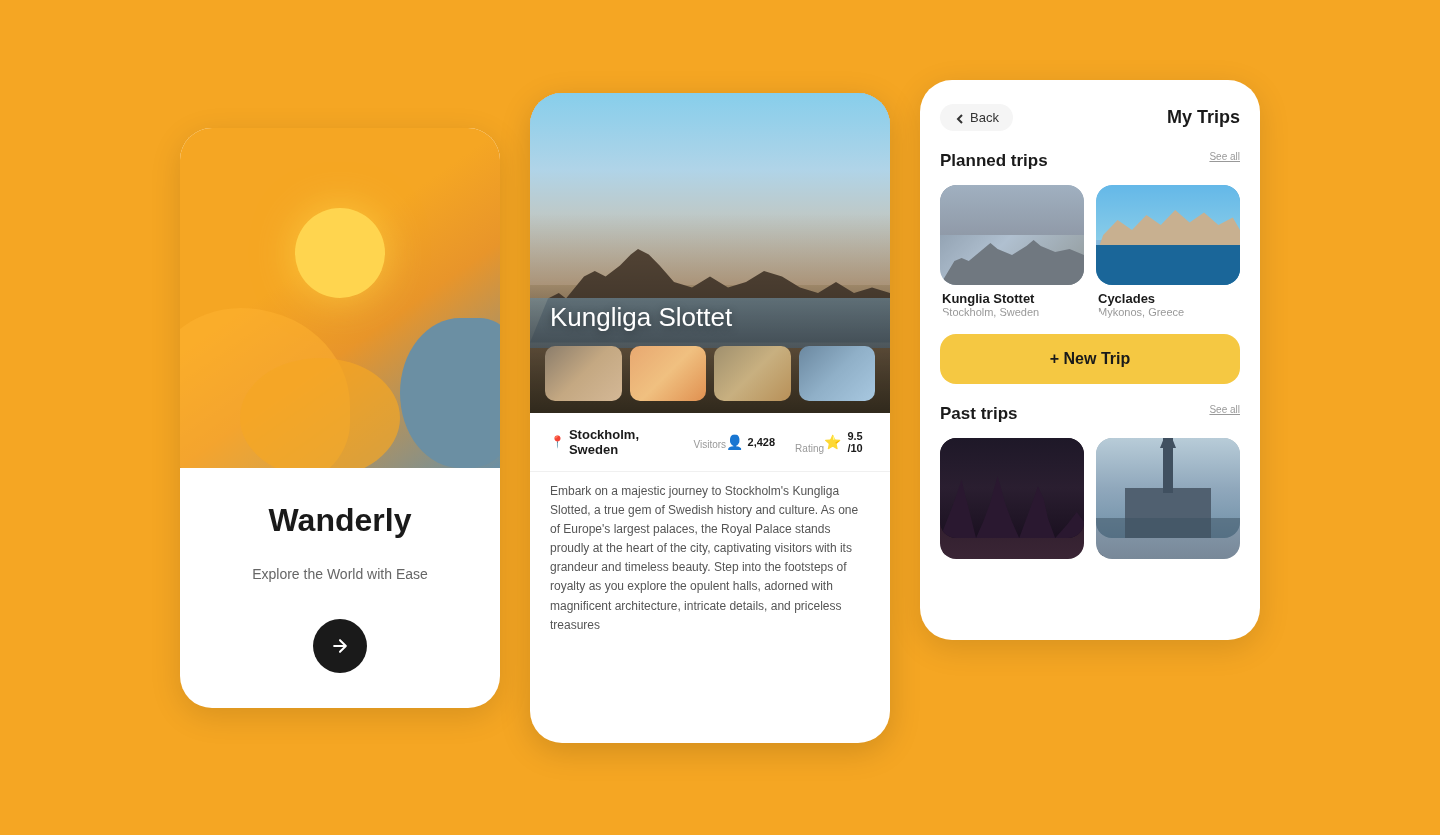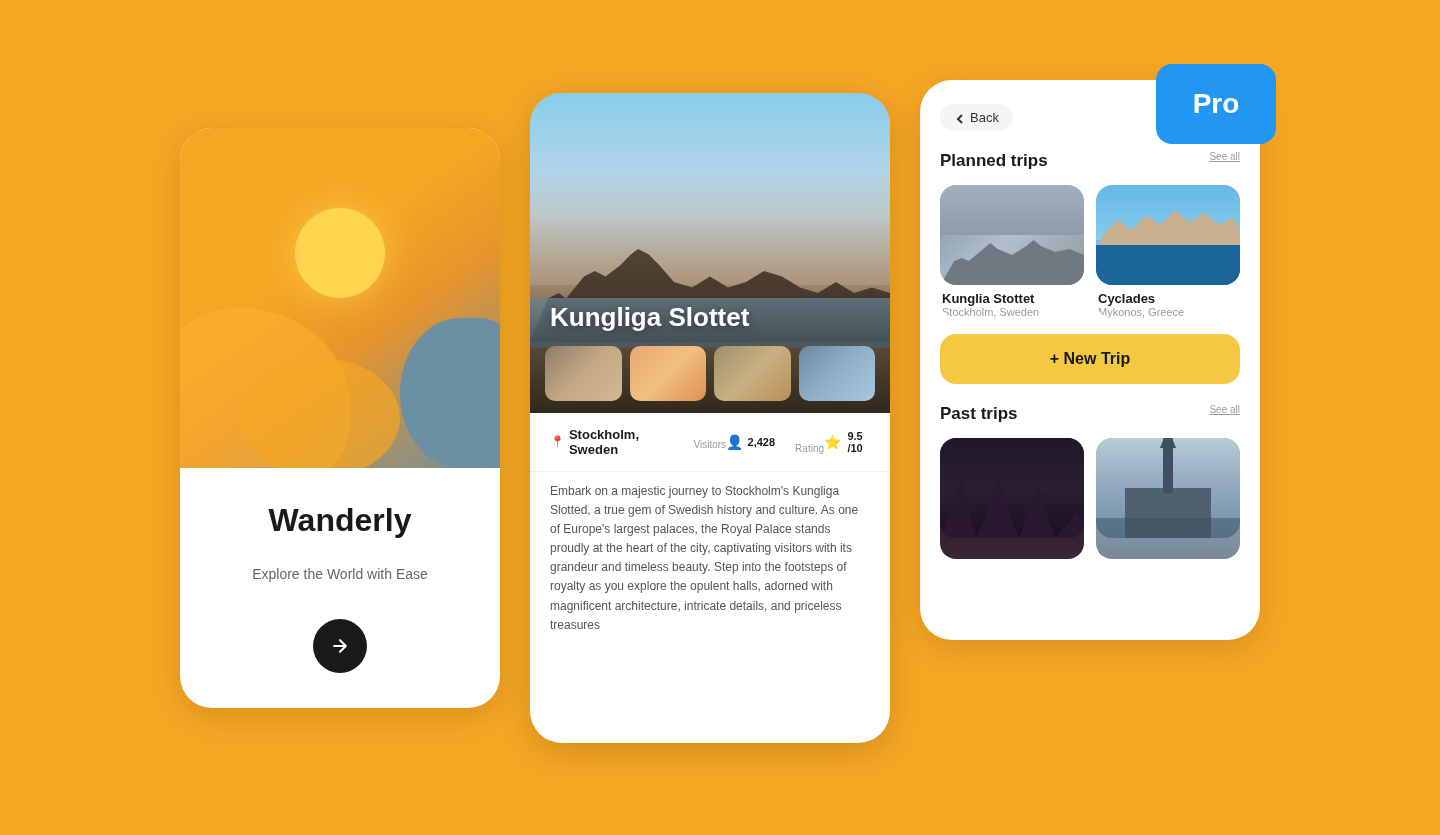--- a/index.html
+++ b/index.html
@@ -140,21 +140,21 @@
       right: 0;
       height: 200px;
       background: linear-gradient(transparent, rgba(0,0,0,0.55));
     }
     .kungliga-hero-title {
       position: absolute;
       bottom: 80px;
       left: 20px;
       color: white;
       font-size: 26px;
-      font-weight: 700;
+      font-weight: 400;
       text-shadow: 0 2px 8px rgba(0,0,0,0.4);
     }
     .kungliga-thumbs {
       position: absolute;
       bottom: 12px;
       left: 15px;
       right: 15px;
       display: flex;
       gap: 8px;
     }
@@ -495,21 +495,20 @@
         </div>
       </div>
     </div>
 
 
     <div class="kungliga-desc">Embark on a majestic journey to Stockholm's Kungliga Slotted, a true gem of Swedish history and culture. As one of Europe's largest palaces, the Royal Palace stands proudly at the heart of the city, captivating visitors with its grandeur and timeless beauty. Step into the footsteps of royalty as you explore the opulent halls, adorned with magnificent architecture, intricate details, and priceless treasures</div>
   </div>
 
   <div class="card-trips">
 
-    <div class="pro-badge">Pro</div>
 
     <div class="trips-header">
       <div class="trips-back-btn">
         <svg width="12" height="12" viewBox="0 0 12 12" fill="none" stroke="#333" stroke-width="2">
           <path d="M8 2L4 6l4 4"></path>
         </svg>
         <span>Back</span>
       </div>
       <div class="trips-title">My Trips</div>
     </div>

